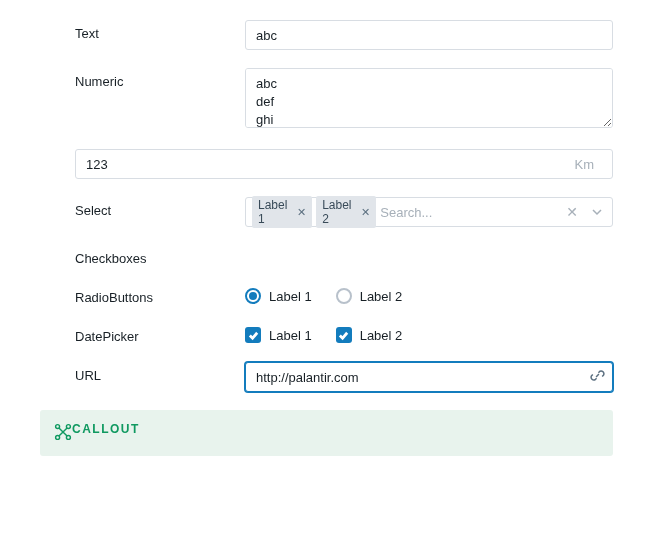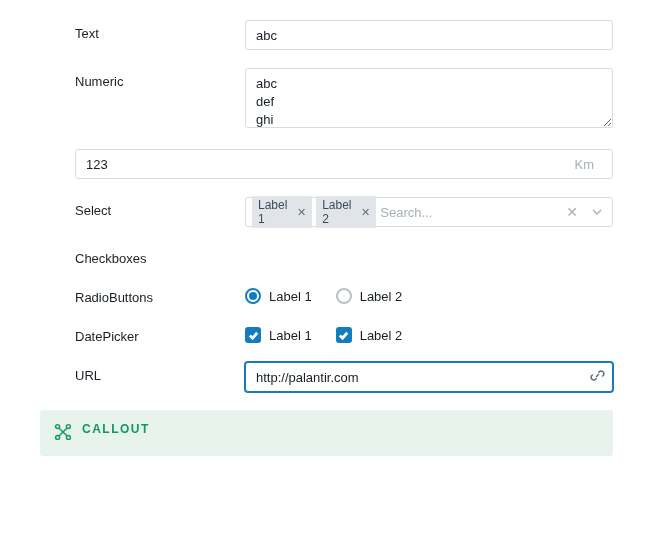--- a/index.html
+++ b/index.html
@@ -20,21 +20,21 @@
 .select-caret { color: #a7b0b9; cursor: pointer; padding: 0 4px; }
 .radio-group, .check-group { display: flex; gap: 24px; align-items: center; padding-top: 4px; }
 .radio-item, .check-item { display: flex; align-items: center; gap: 8px; cursor: pointer; }
 .radio { width: 16px; height: 16px; border-radius: 50%; border: 2px solid #b8c1cb; background: #fff; position: relative; }
 .radio.checked { border-color: #137cbd; }
 .radio.checked::after { content: ""; position: absolute; top: 2px; left: 2px; width: 8px; height: 8px; border-radius: 50%; background: #137cbd; }
 .checkbox { width: 16px; height: 16px; border-radius: 3px; background: #137cbd; display: flex; align-items: center; justify-content: center; }
 .checkbox svg { width: 11px; height: 11px; stroke: #fff; stroke-width: 3; fill: none; }
 .url-row .input-group .input { padding-right: 16px; border-color: #137cbd; box-shadow: 0 0 0 1px #137cbd; }
 .url-icon { position: absolute; right: 8px; color: #5c7080; cursor: pointer; }
-.callout { margin-top: 8px; background: #e8f3ed; border-radius: 3px; padding: 12px 14px; display: flex; gap: 10px; }
+.callout { margin-top: 8px; background: #e8f3ed; border-radius: 3px; padding: 12px 14px; display: flex; }
 .callout-icon { color: #0f9960; flex-shrink: 0; margin-top: 1px; }
 .callout-body { flex: 1; }
 .callout-title { color: #0f9960; font-weight: 600; letter-spacing: 1.5px; font-size: 12px; margin-bottom: 4px; }
 .callout-text { color: #394b59; font-size: 12.5px; }
 </style>
 </head>
 <body>
 
 <div class="form-row">
   <div class="form-label">Text</div>

